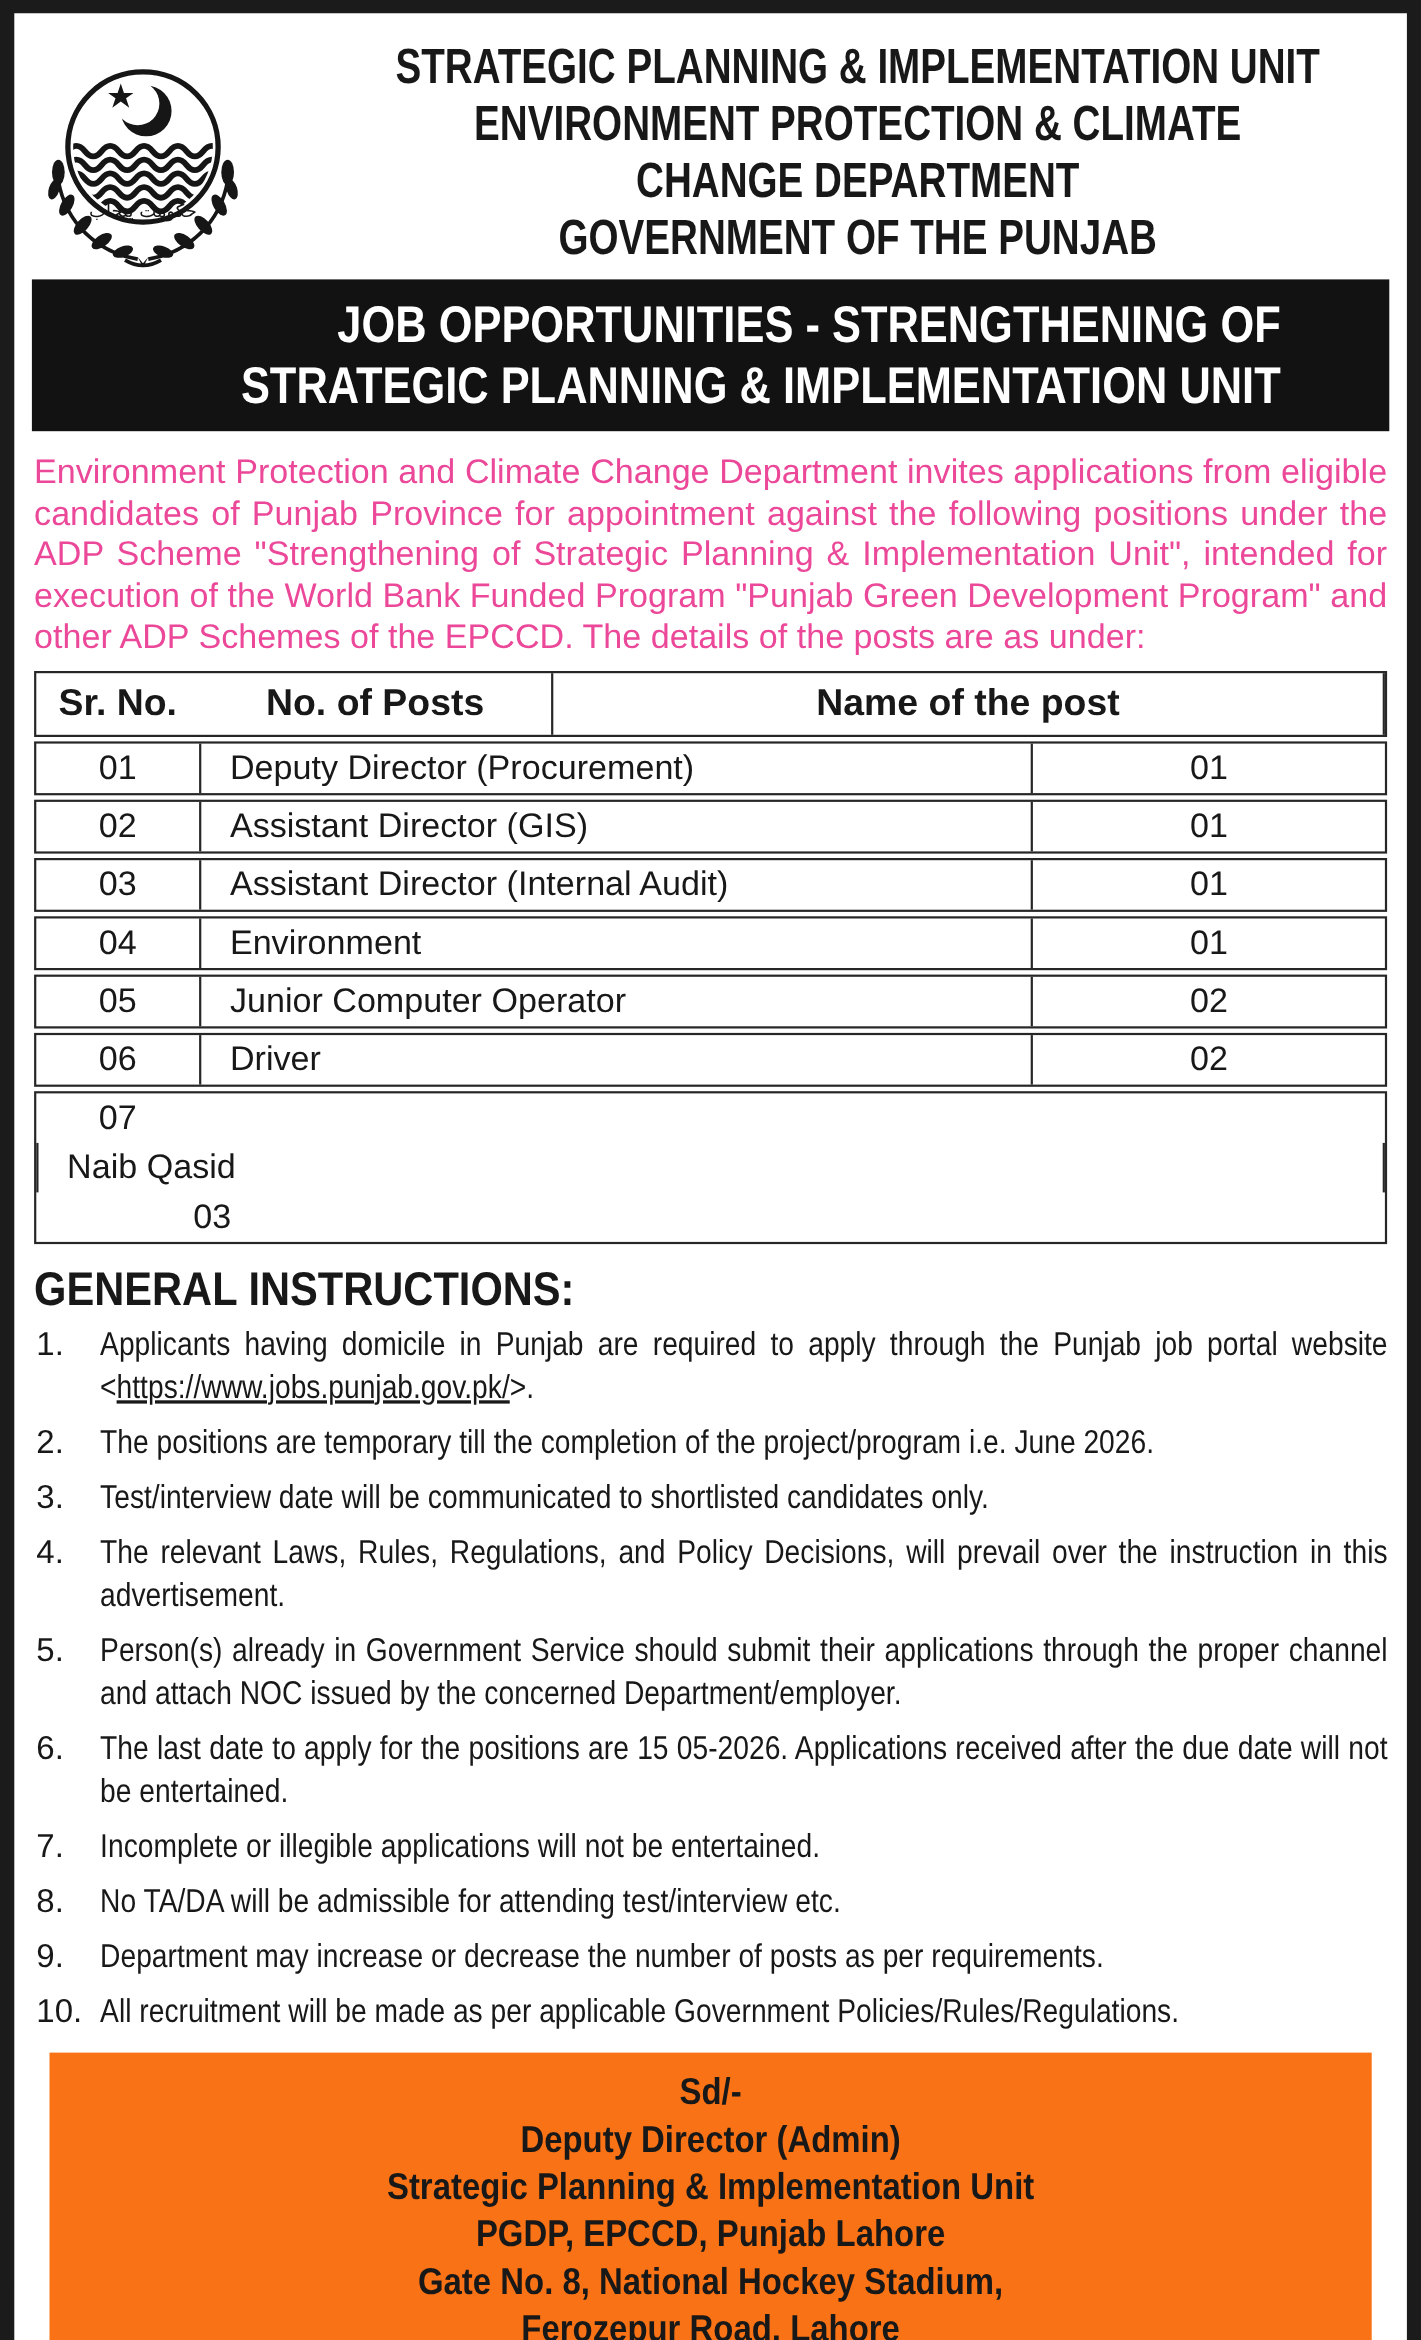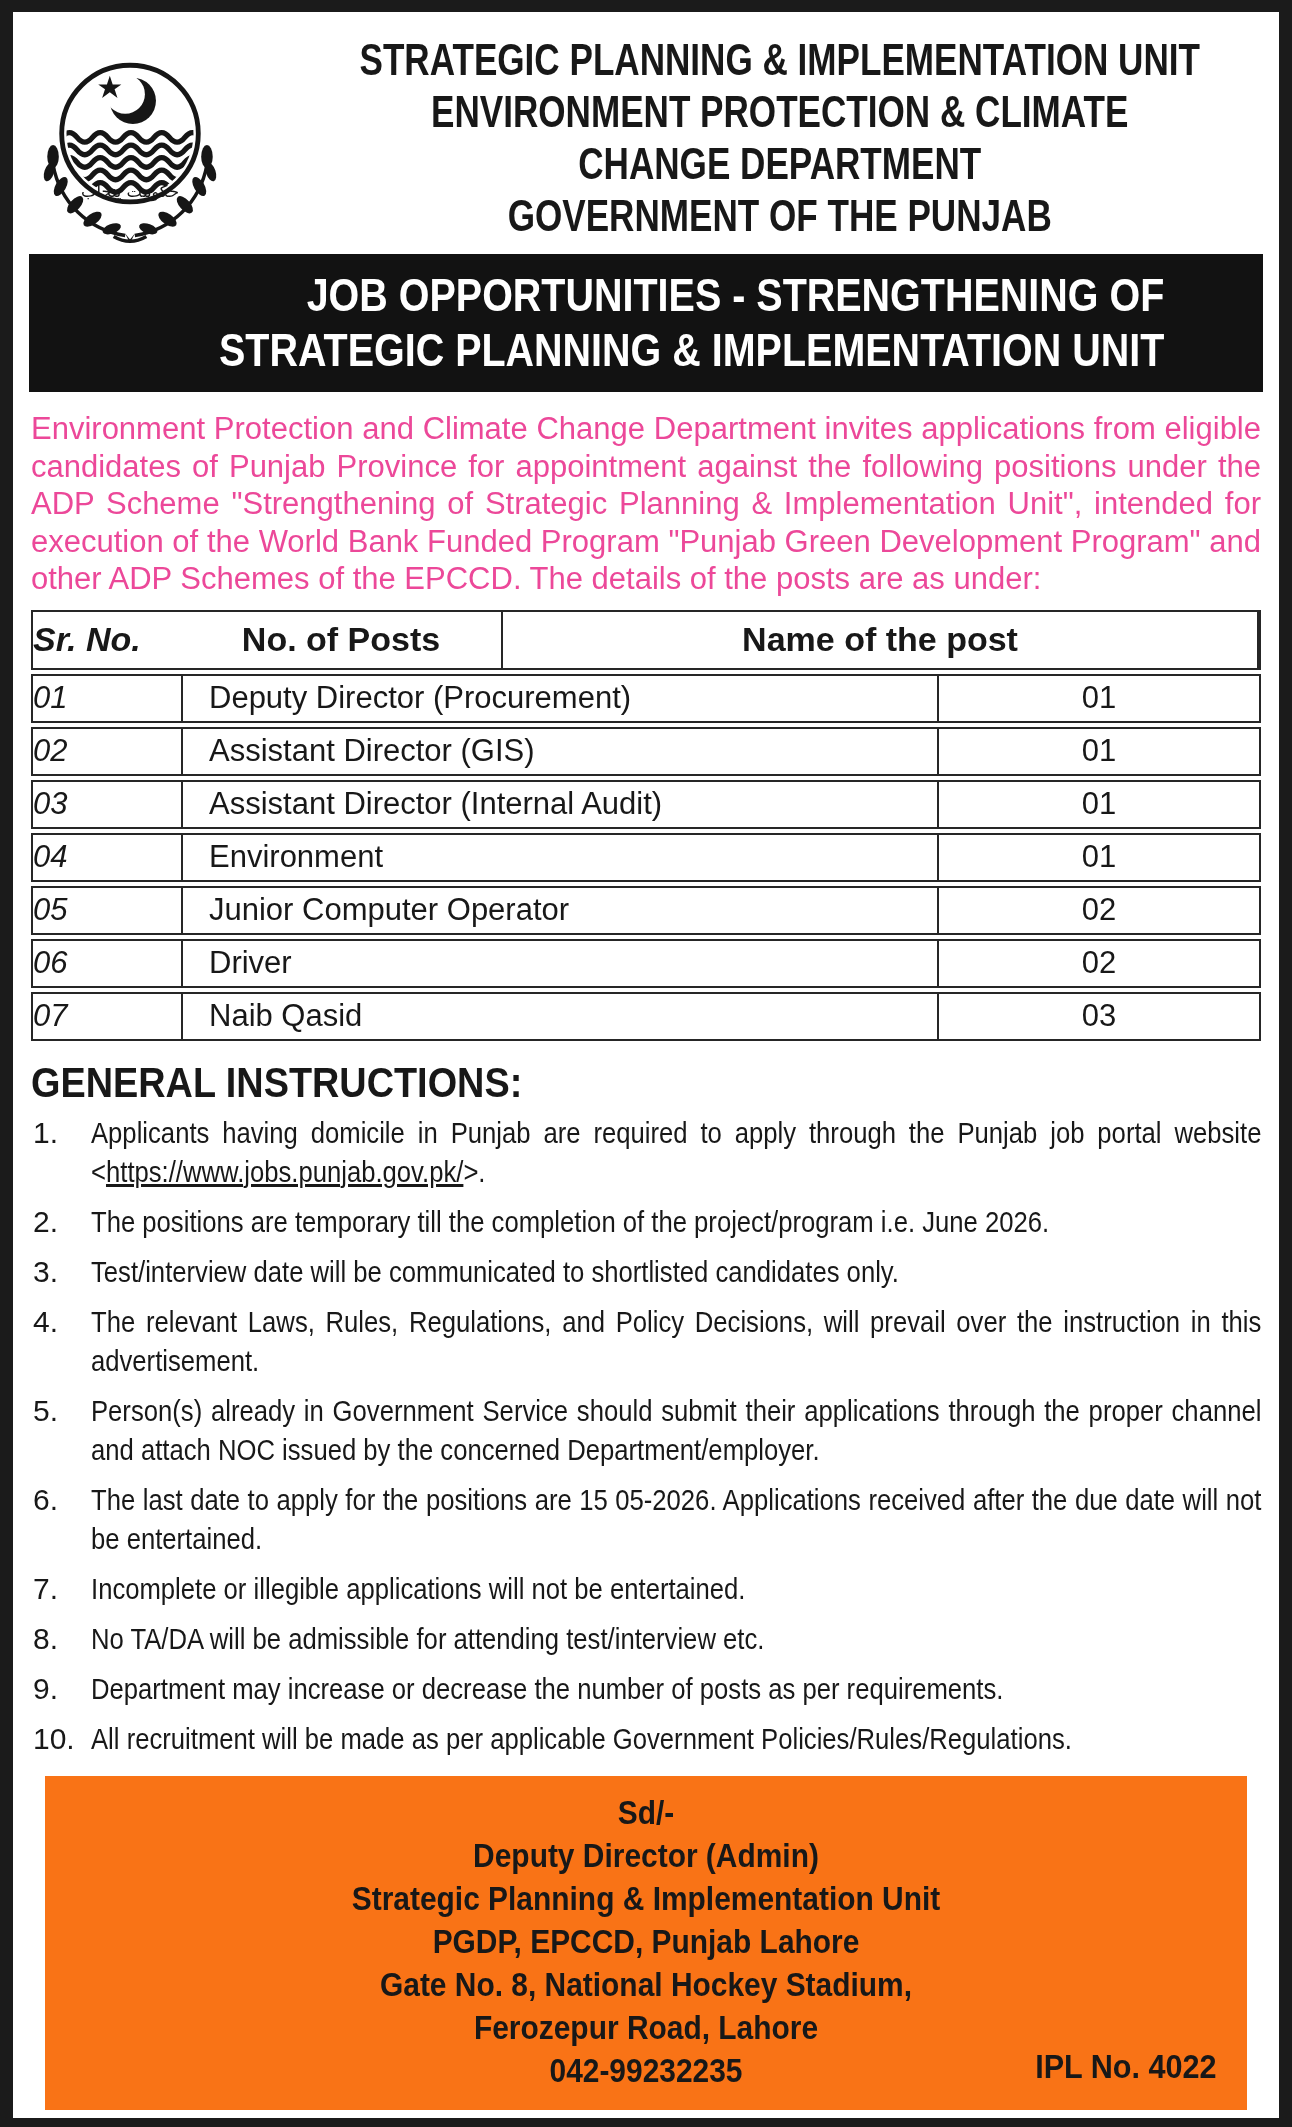--- a/index.html
+++ b/index.html
@@ -17,23 +17,23 @@
   .t-line{transform:scaleX(0.78);transform-origin:50% 50%;white-space:nowrap;}
   
   .banner{margin:8px 16px 0;background:#121212;color:#ffffff;text-align:right;
           padding:13px 0 15px;font-weight:700;font-size:47px;line-height:55px;}
   .b-line{transform:scaleX(0.84);transform-origin:50% 50%;white-space:nowrap;}
   
   .intro{margin:18px 18px 0;font-size:31px;line-height:37.5px;text-align:justify;color:#ec4899;}
   
   .posts-table{margin:12px 18px 0;}
   .t-row{display:flex;border:2.5px solid #262626;margin-bottom:4px;align-items:stretch;}
-  .t-row:last-child{margin-bottom:0;}
+  .t-row:last-child{margin-bottom:0;flex-direction:column;}
   .cell{box-sizing:border-box;}
-  .c-sr{width:148px;text-align:left;font-style:italic;}
+  .c-sr{width:148px;text-align:center;}
   .c-name{flex:1;border-left:2px solid #262626;border-right:2px solid #262626;padding-left:26px;text-align:left;}
   .c-count{width:320px;text-align:center;}
   .t-head .cell{font-weight:700;font-size:34px;line-height:40px;padding:7px 0 9px;}
   .t-head .c-name{text-align:center;padding-left:0;}
   .t-data .cell{font-size:31px;line-height:33px;padding:5px 0 7px;}
   .t-data .c-name{padding-left:26px;}
   
   .gi-heading{margin:18px 18px 8px;font-weight:700;font-size:43px;line-height:46px;
               transform:scaleX(0.88);transform-origin:0 50%;white-space:nowrap;}
   .items{margin:0 18px 0;}

